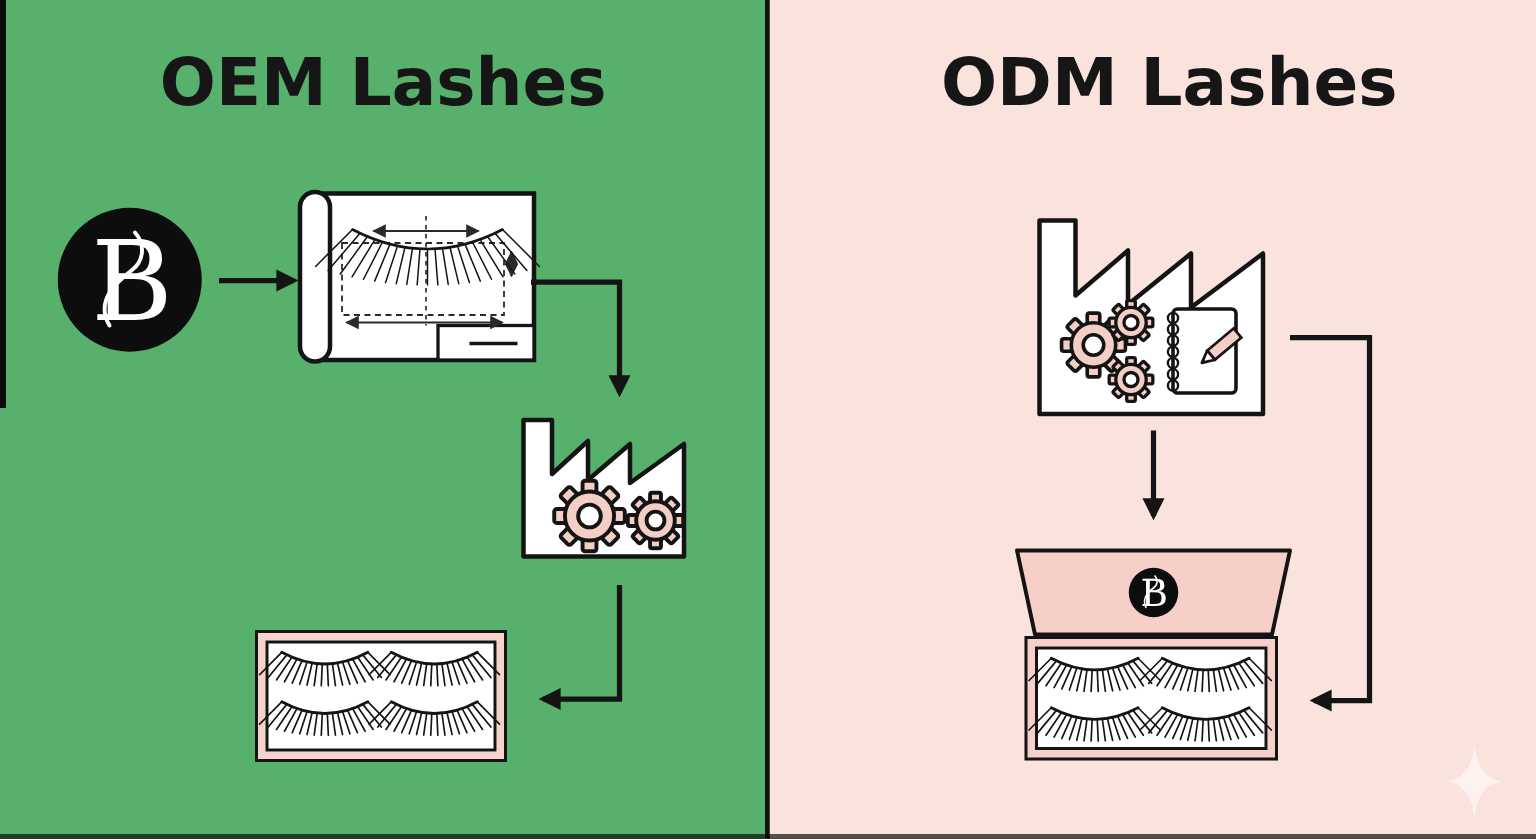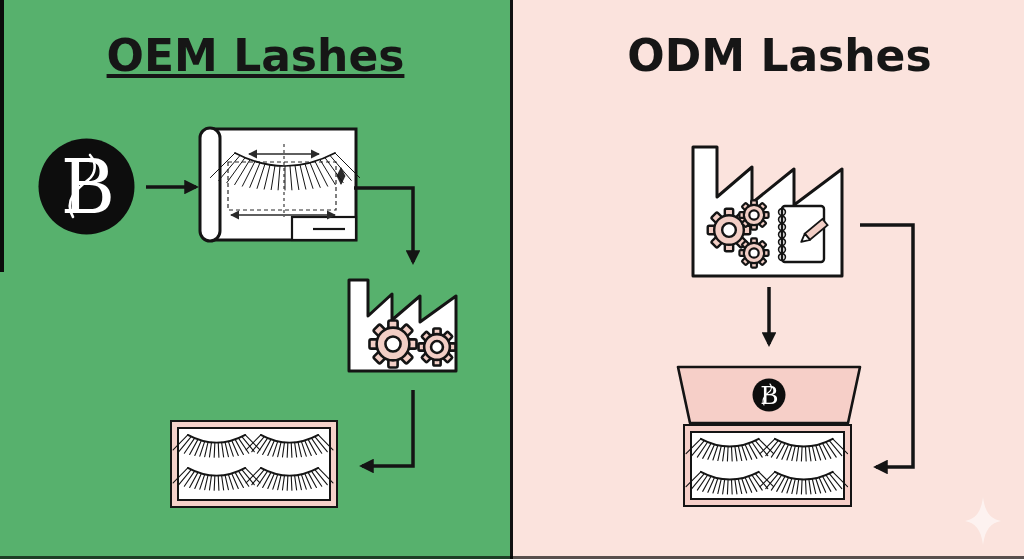--- a/index.html
+++ b/index.html
@@ -8,21 +8,21 @@
     font-family:"DejaVu Sans","Liberation Sans",sans-serif;
   }
   .panel{position:absolute;top:0;height:559px;}
   #panel-left{left:0;width:511px;background:#57b16d;}
   #panel-right{left:513px;width:511px;background:#fbe3dd;}
   #divider{position:absolute;left:510px;top:0;width:3px;height:559px;background:#111;}
   .title{
     position:absolute;top:32px;width:511px;text-align:center;
     font-size:44px;font-weight:800;letter-spacing:0px;color:#161616;line-height:48px;
   }
-  #title-left{left:0;text-decoration:underline;}
+  #title-left{left:0;}
   #title-right{left:524px;}
   svg.icon{position:absolute;overflow:visible;}
   .tray{position:absolute;background:#f5d2ca;border:2.5px solid #141414;box-sizing:border-box;}
   .tray-inner{
     position:absolute;inset:5px;background:#ffffff;border:2px solid #141414;box-sizing:border-box;
     display:grid;grid-template-columns:1fr 1fr;grid-template-rows:1fr 1fr;
     column-gap:6px;padding:2px 5px;align-items:center;justify-items:center;
   }
   .tray-inner svg{width:100%;height:100%;display:block;overflow:visible;}
   #edge-left{position:absolute;left:0;top:0;width:4px;height:272px;background:#0b0b0b;}

